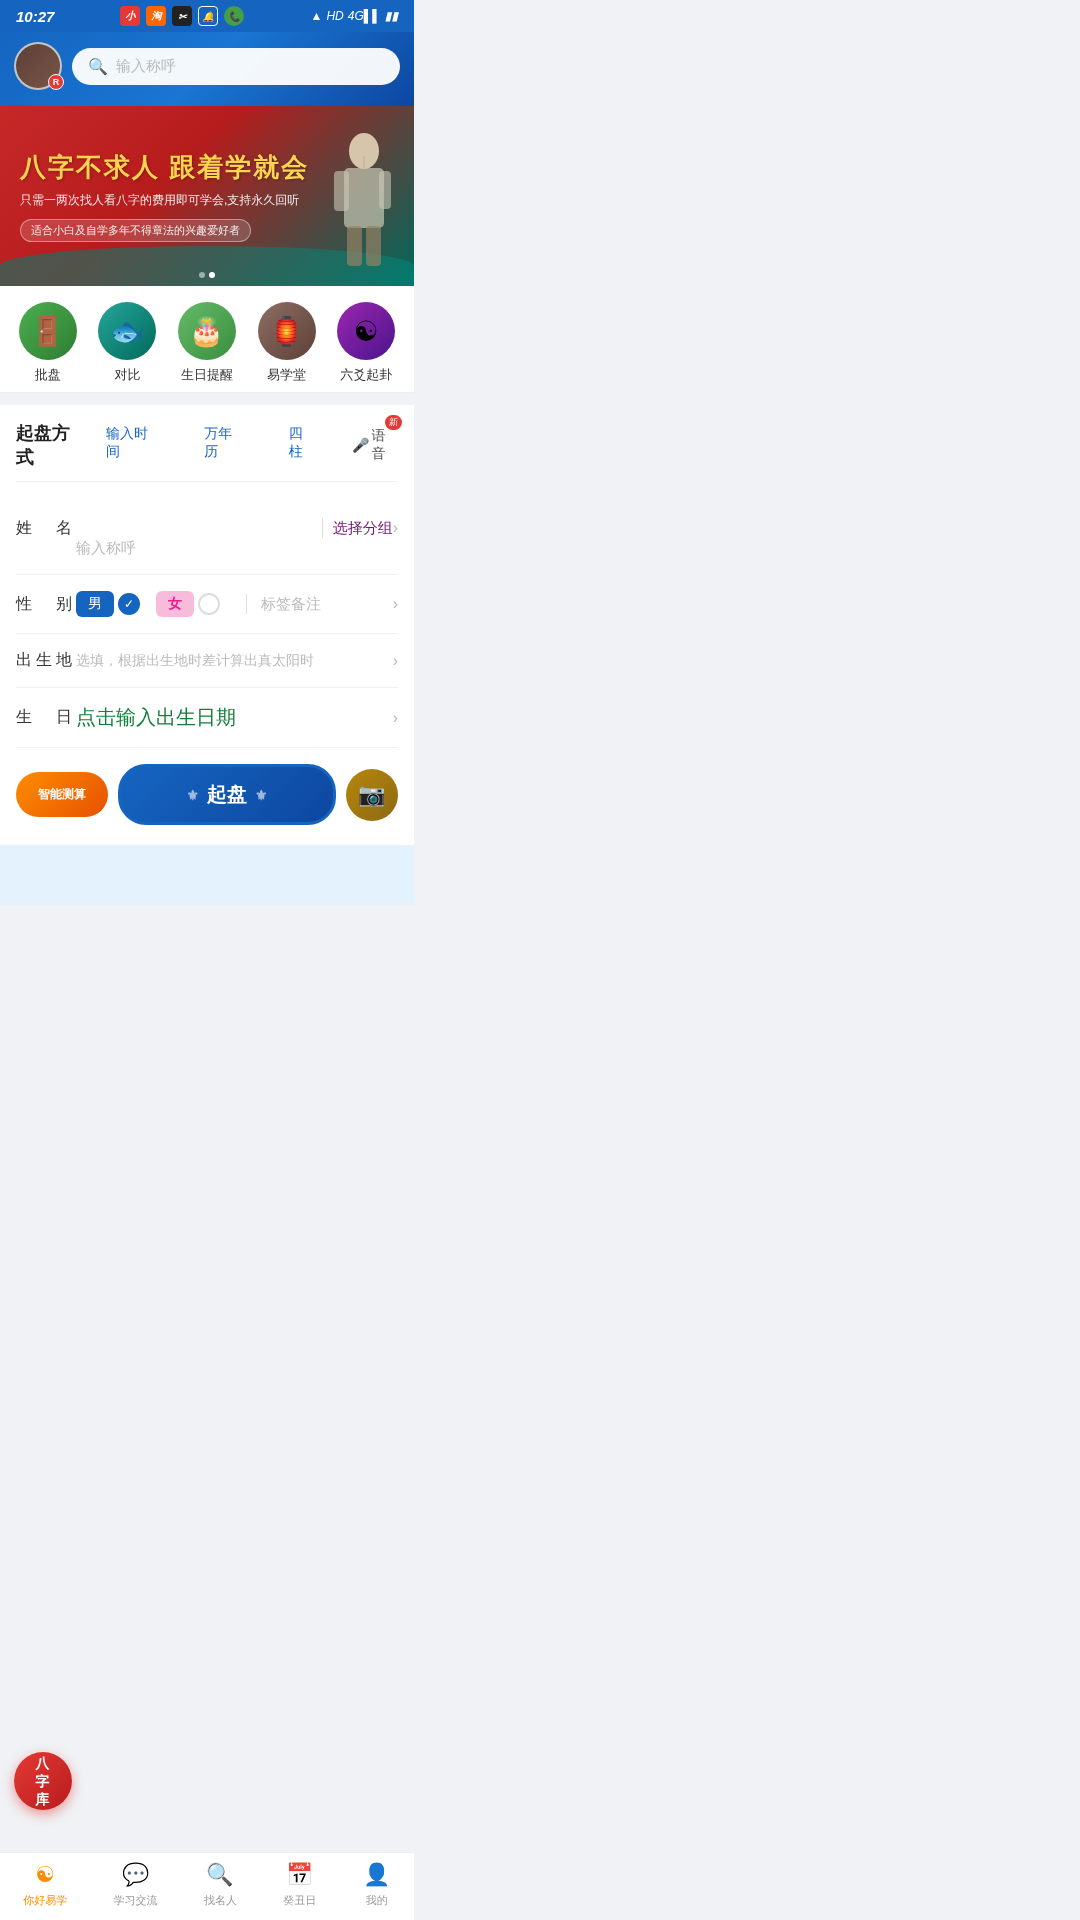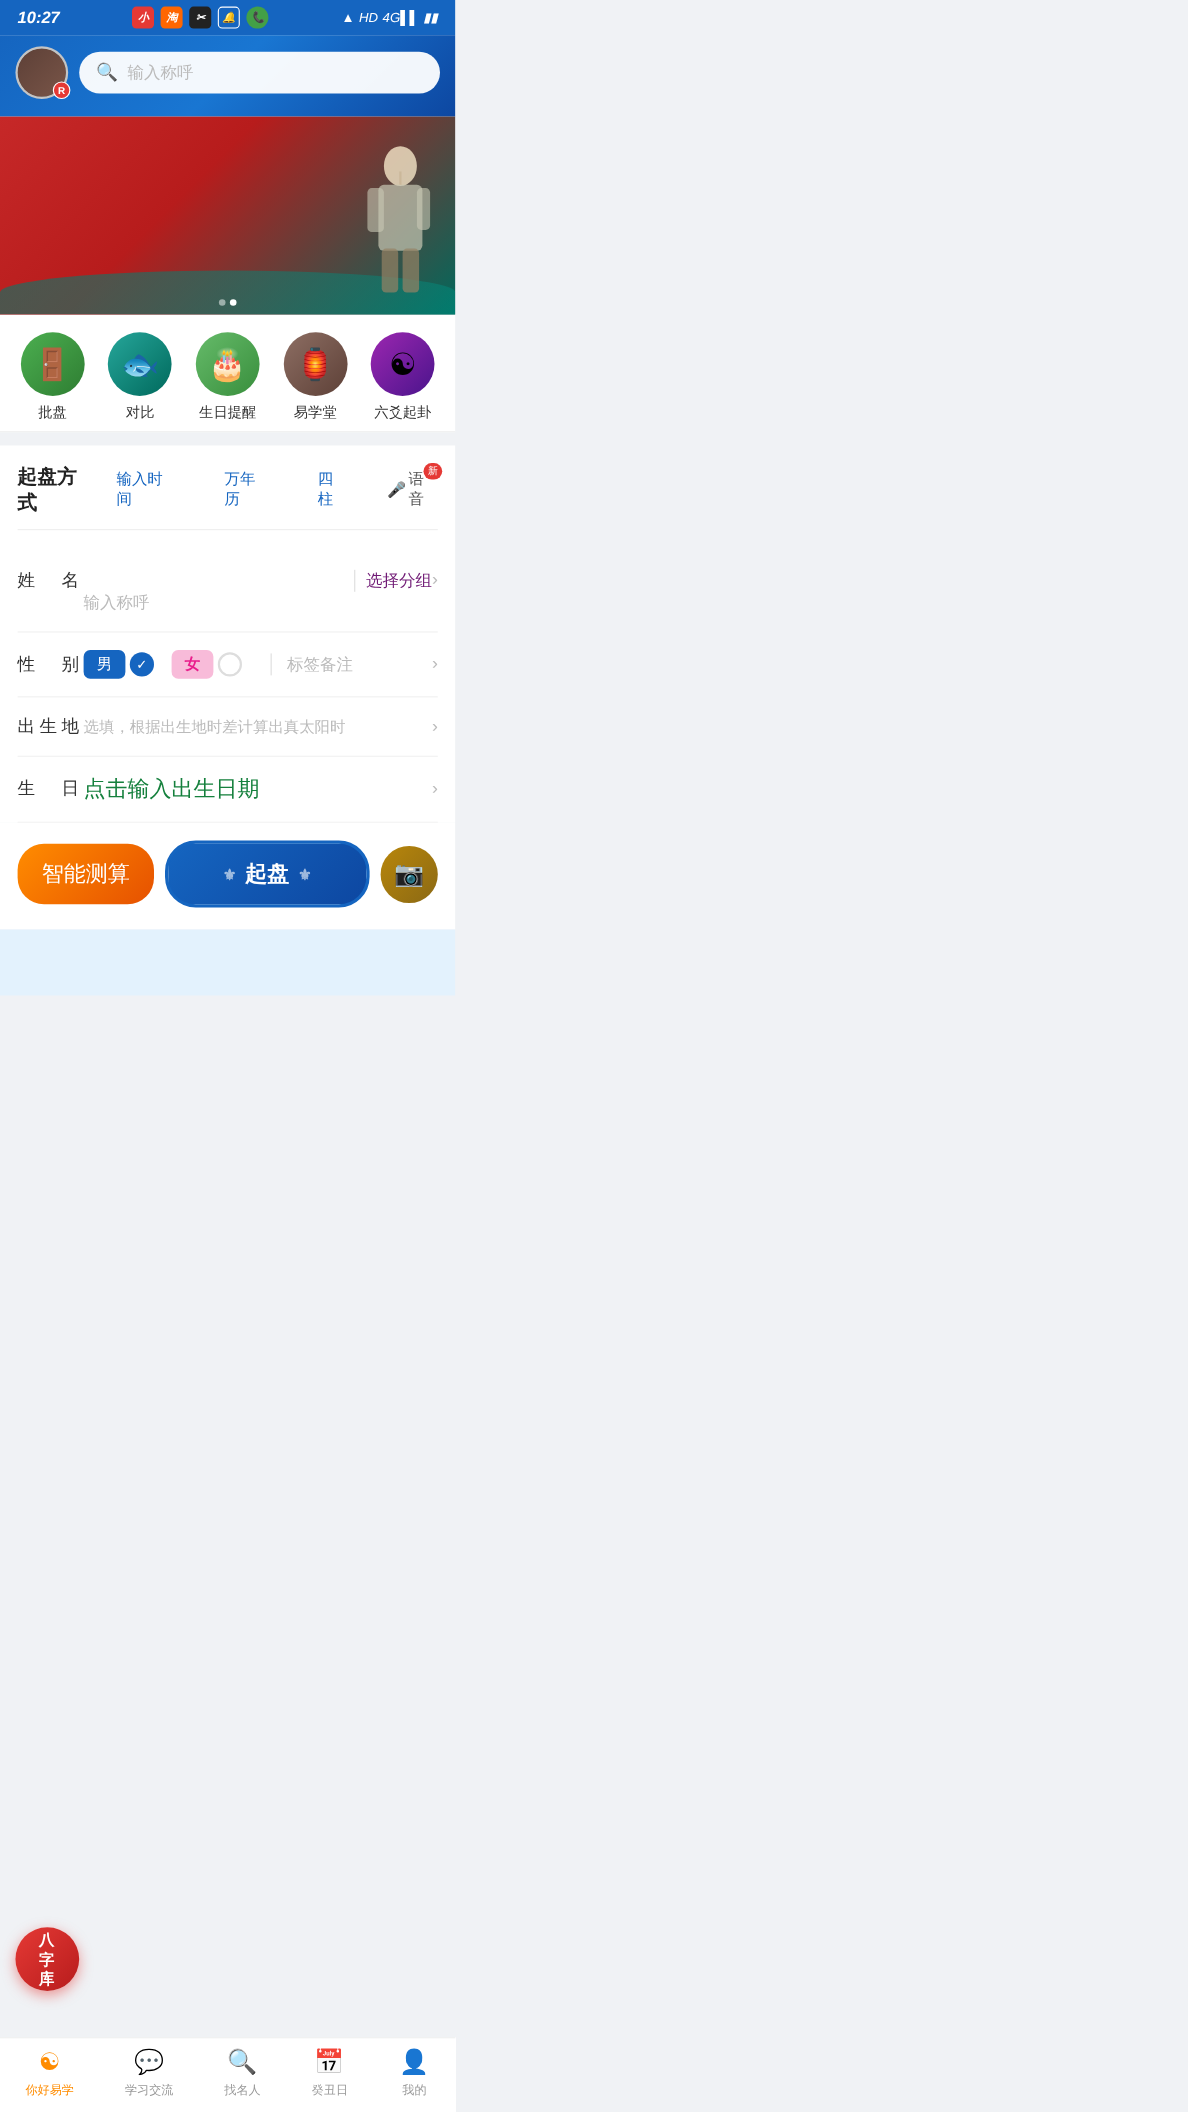--- a/index.html
+++ b/index.html
@@ -225,21 +225,20 @@
     }
 
     
     .form-section {
       background: white;
       margin: 12px 0 0 0;
       padding: 0 16px;
     }
     .form-header {
       display: flex;
-      align-items: center;
       padding: 16px 0 12px 0;
       border-bottom: 1px solid #eee;
       gap: 12px;
     }
     .form-title {
       font-size: 18px;
       font-weight: bold;
       color: #222;
       margin-right: auto;
     }
@@ -372,22 +371,22 @@
       display: flex;
       gap: 10px;
       align-items: center;
     }
     .btn-smart {
       background: linear-gradient(135deg, #ff8c00, #e65100);
       color: white;
       border: none;
       border-radius: 24px;
       padding: 14px 22px;
-      font-size: 20px;
-      font-weight: normal;
+      font-size: 12px;
+      font-weight: bold;
       cursor: pointer;
       white-space: nowrap;
     }
     .btn-start {
       flex: 1;
       background: linear-gradient(135deg, #1565c0, #0d47a1);
       color: white;
       border: 3px solid #1565c0;
       border-radius: 28px;
       padding: 14px;
@@ -510,20 +509,25 @@
     </div>
     <div class="avatar-badge">R</div>
   </div>
   <div class="search-bar">
     <span class="search-icon-wrap">🔍</span>
     <span class="search-placeholder">输入称呼</span>
   </div>
 </div>
 
 <div class="banner">
+  <div class="banner-content">
+    <div class="banner-title">八字不求人 跟着学就会</div>
+    <div class="banner-subtitle">只需一两次找人看八字的费用即可学会,支持永久回听</div>
+    <div class="banner-tag">适合小白及自学多年不得章法的兴趣爱好者</div>
+  </div>
   <div class="banner-figure">
     
     <svg width="80" height="150" viewBox="0 0 80 150">
       <ellipse cx="50" cy="25" rx="15" ry="18" fill="rgba(245,230,200,0.8)"></ellipse>
       <rect x="30" y="42" width="40" height="60" rx="5" fill="rgba(200,200,180,0.7)"></rect>
       <rect x="20" y="45" width="15" height="40" rx="4" fill="rgba(200,200,180,0.6)"></rect>
       <rect x="65" y="45" width="12" height="38" rx="4" fill="rgba(200,200,180,0.6)"></rect>
       <rect x="33" y="100" width="15" height="40" rx="4" fill="rgba(150,130,100,0.7)"></rect>
       <rect x="52" y="100" width="15" height="40" rx="4" fill="rgba(150,130,100,0.7)"></rect>
       <line x1="50" y1="30" x2="50" y2="42" stroke="rgba(200,180,150,0.8)" stroke-width="2"></line>

